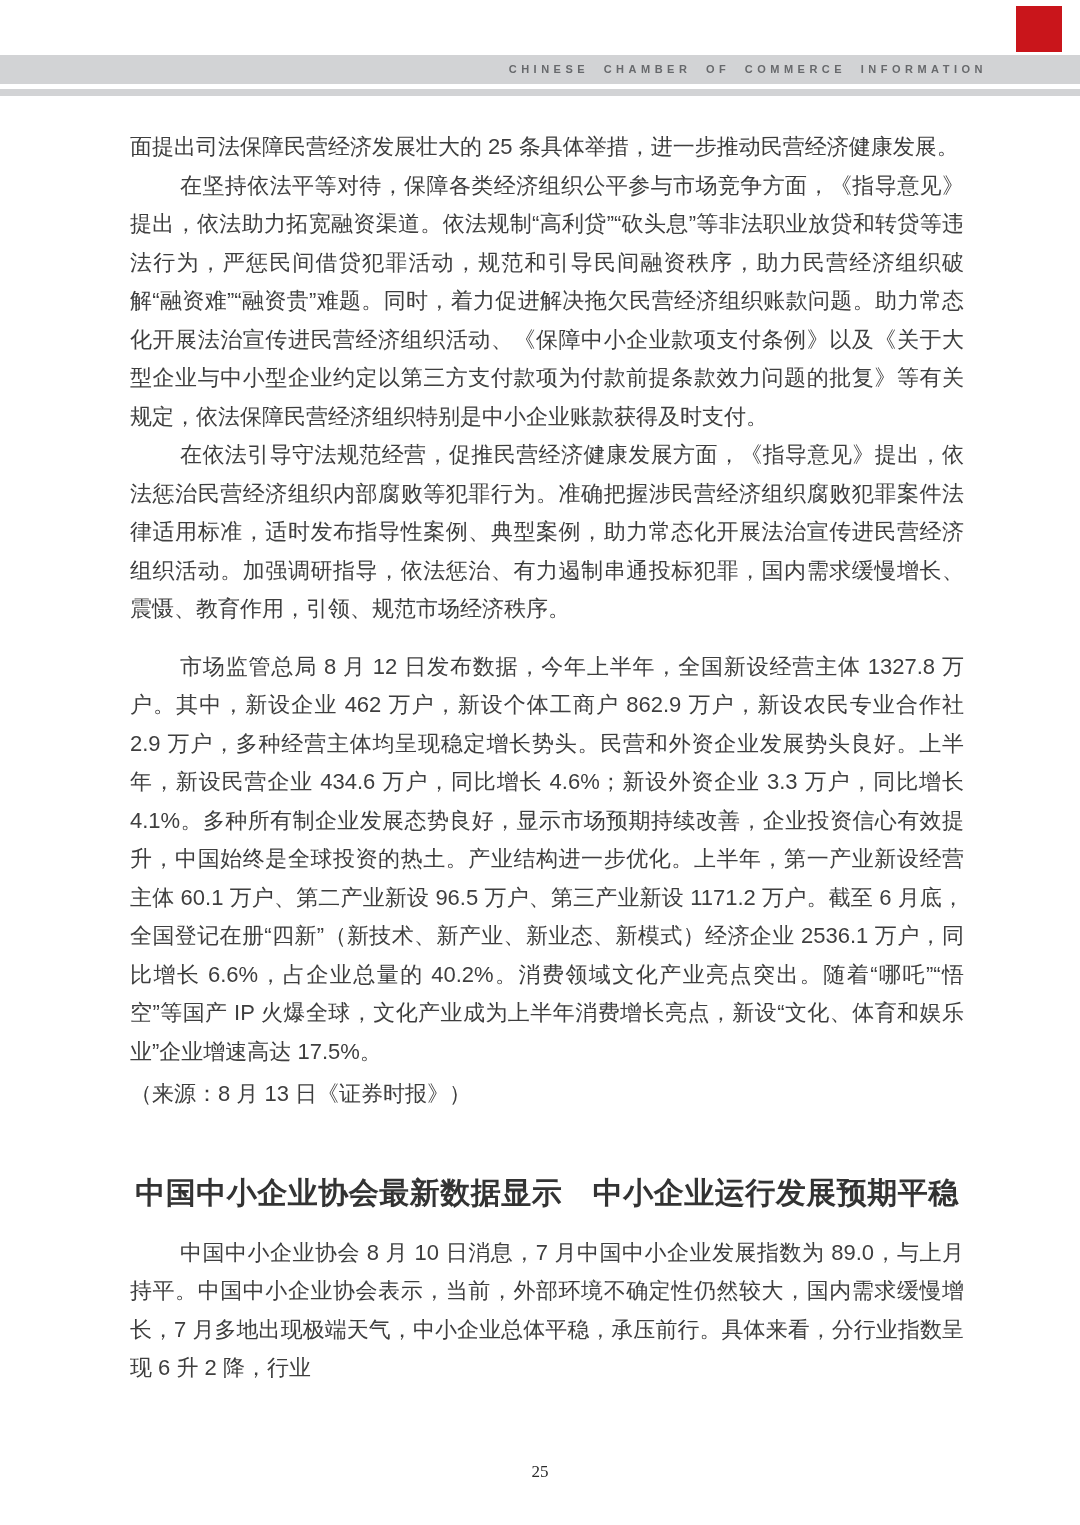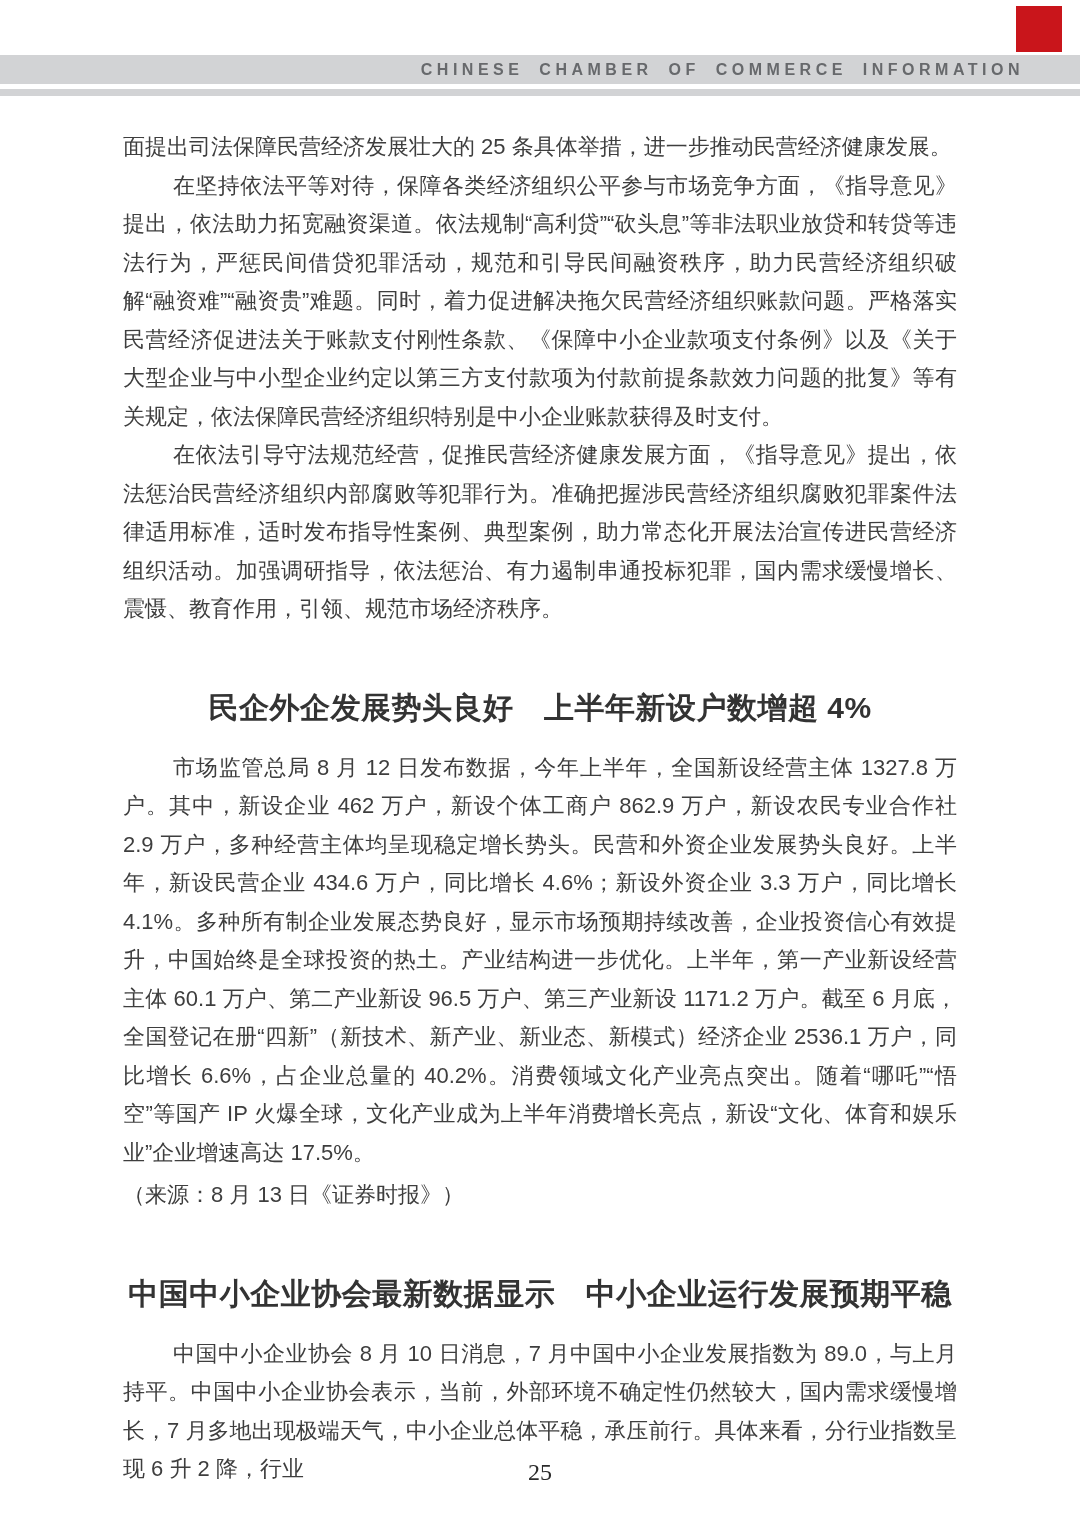--- a/index.html
+++ b/index.html
@@ -14,44 +14,44 @@
   
   .bar-thick {
     position: absolute;
     top: 55px; left: 0;
     width: 1080px; height: 29px;
     background: #d2d3d5;
     text-align: right;
   }
   .bar-title {
     display: inline-block;
-    padding-right: 56px;
+    padding-right: 93px;
     line-height: 29px;
-    font-size: 16px;
+    font-size: 11px;
     font-weight: 700;
     letter-spacing: 4.5px;
     word-spacing: 7px;
     color: #67696c;
   }
   .bar-thin {
     position: absolute;
     top: 89px; left: 0;
     width: 1080px; height: 7px;
     background: #d2d3d5;
   }
   .red-mark {
     position: absolute;
     top: 6px; right: 18px;
     width: 46px; height: 46px;
     background: #c9151b;
   }
   
   .content {
     position: absolute;
-    top: 128px; left: 123px;
+    top: 128px; left: 130px;
     width: 834px;
     color: #3e3e3e;
   }
   .content p {
     margin: 0;
     font-size: 22px;
     line-height: 38.5px;
     text-align: justify;
     text-indent: 50px;
   }
@@ -73,47 +73,46 @@
   }
   .heading.h2b { }
   .after-heading { margin-top: 19px !important; }
   
   .pagenum-row {
     position: absolute;
     top: 1458px; left: 0;
     width: 1080px;
     text-align: center;
     font-family: "Liberation Serif", "DejaVu Serif", serif;
-    font-size: 24px;
+    font-size: 17px;
     line-height: 28px;
     color: #2b2b2b;
   }
 </style>
 </head>
 <body>
 
 <div class="page">
 
   <div class="bar-thick">
     <span class="bar-title">CHINESE CHAMBER OF COMMERCE INFORMATION</span>
   </div>
   <div class="bar-thin"></div>
   <div class="red-mark"></div>
 
   <main class="content">
 
     <p class="noindent">面提出司法保障民营经济发展壮大的 25 条具体举措，进一步推动民营经济健康发展。</p>
 
-    <p>在坚持依法平等对待，保障各类经济组织公平参与市场竞争方面，《指导意见》提出，依法助力拓宽融资渠道。依法规制“高利贷”“砍头息”等非法职业放贷和转贷等违法行为，严惩民间借贷犯罪活动，规范和引导民间融资秩序，助力民营经济组织破解“融资难”“融资贵”难题。同时，着力促进解决拖欠民营经济组织账款问题。严格落实民营经济促进法关于账款支付刚性条款、《保障中小企业款项支付条例》以及《关于大型企业与中小型企业约定以第三方支付款项为付款前提条款效力问题的批复》等有关规定，依法保障民营经济组织特别是中小企业账款获得及时支付。</p>
+    <p>在坚持依法平等对待，保障各类经济组织公平参与市场竞争方面，《指导意见》提出，依法助力拓宽融资渠道。依法规制“高利贷”“砍头息”等非法职业放贷和转贷等违法行为，严惩民间借贷犯罪活动，规范和引导民间融资秩序，助力民营经济组织破解“融资难”“融资贵”难题。同时，着力促进解决拖欠民营经济组织账款问题。助力常态化开展法治宣传进民营经济组织活动、《保障中小企业款项支付条例》以及《关于大型企业与中小型企业约定以第三方支付款项为付款前提条款效力问题的批复》等有关规定，依法保障民营经济组织特别是中小企业账款获得及时支付。</p>
 
     <p>
       <span>在依法引导守法规范经营，促推民营经济健康发展方面，《指导意见》提出，依法惩治民营经济组织内部腐败等犯罪行为。准确把握涉民营经济组织腐败犯罪案件法律适用标准，适时发布指导性案例、典型案例，助力常态化开展法治宣传进民营经济组织活动。加强调研指导，依法惩治、有力遏制串通投标犯罪，国内需求缓慢增长、震慑、教育作用，引领、规范市场经济秩序。</span>
     </p>
 
-    <h2 class="heading">民企外企发展势头良好　上半年新设户数增超 4%</h2>
 
     <p class="after-heading">市场监管总局 8 月 12 日发布数据，今年上半年，全国新设经营主体 1327.8 万户。其中，新设企业 462 万户，新设个体工商户 862.9 万户，新设农民专业合作社 2.9 万户，多种经营主体均呈现稳定增长势头。民营和外资企业发展势头良好。上半年，新设民营企业 434.6 万户，同比增长 4.6%；新设外资企业 3.3 万户，同比增长 4.1%。多种所有制企业发展态势良好，显示市场预期持续改善，企业投资信心有效提升，中国始终是全球投资的热土。产业结构进一步优化。上半年，第一产业新设经营主体 60.1 万户、第二产业新设 96.5 万户、第三产业新设 1171.2 万户。截至 6 月底，全国登记在册“四新”（新技术、新产业、新业态、新模式）经济企业 2536.1 万户，同比增长 6.6%，占企业总量的 40.2%。消费领域文化产业亮点突出。随着“哪吒”“悟空”等国产 IP 火爆全球，文化产业成为上半年消费增长亮点，新设“文化、体育和娱乐业”企业增速高达 17.5%。</p>
 
     <p class="source-line">（来源：8 月 13 日《证券时报》）</p>
 
     <h2 class="heading h2b">中国中小企业协会最新数据显示　中小企业运行发展预期平稳</h2>
 
     <p class="after-heading">中国中小企业协会 8 月 10 日消息，7 月中国中小企业发展指数为 89.0，与上月持平。中国中小企业协会表示，当前，外部环境不确定性仍然较大，国内需求缓慢增长，7 月多地出现极端天气，中小企业总体平稳，承压前行。具体来看，分行业指数呈现 6 升 2 降，行业</p>
 
   </main>

